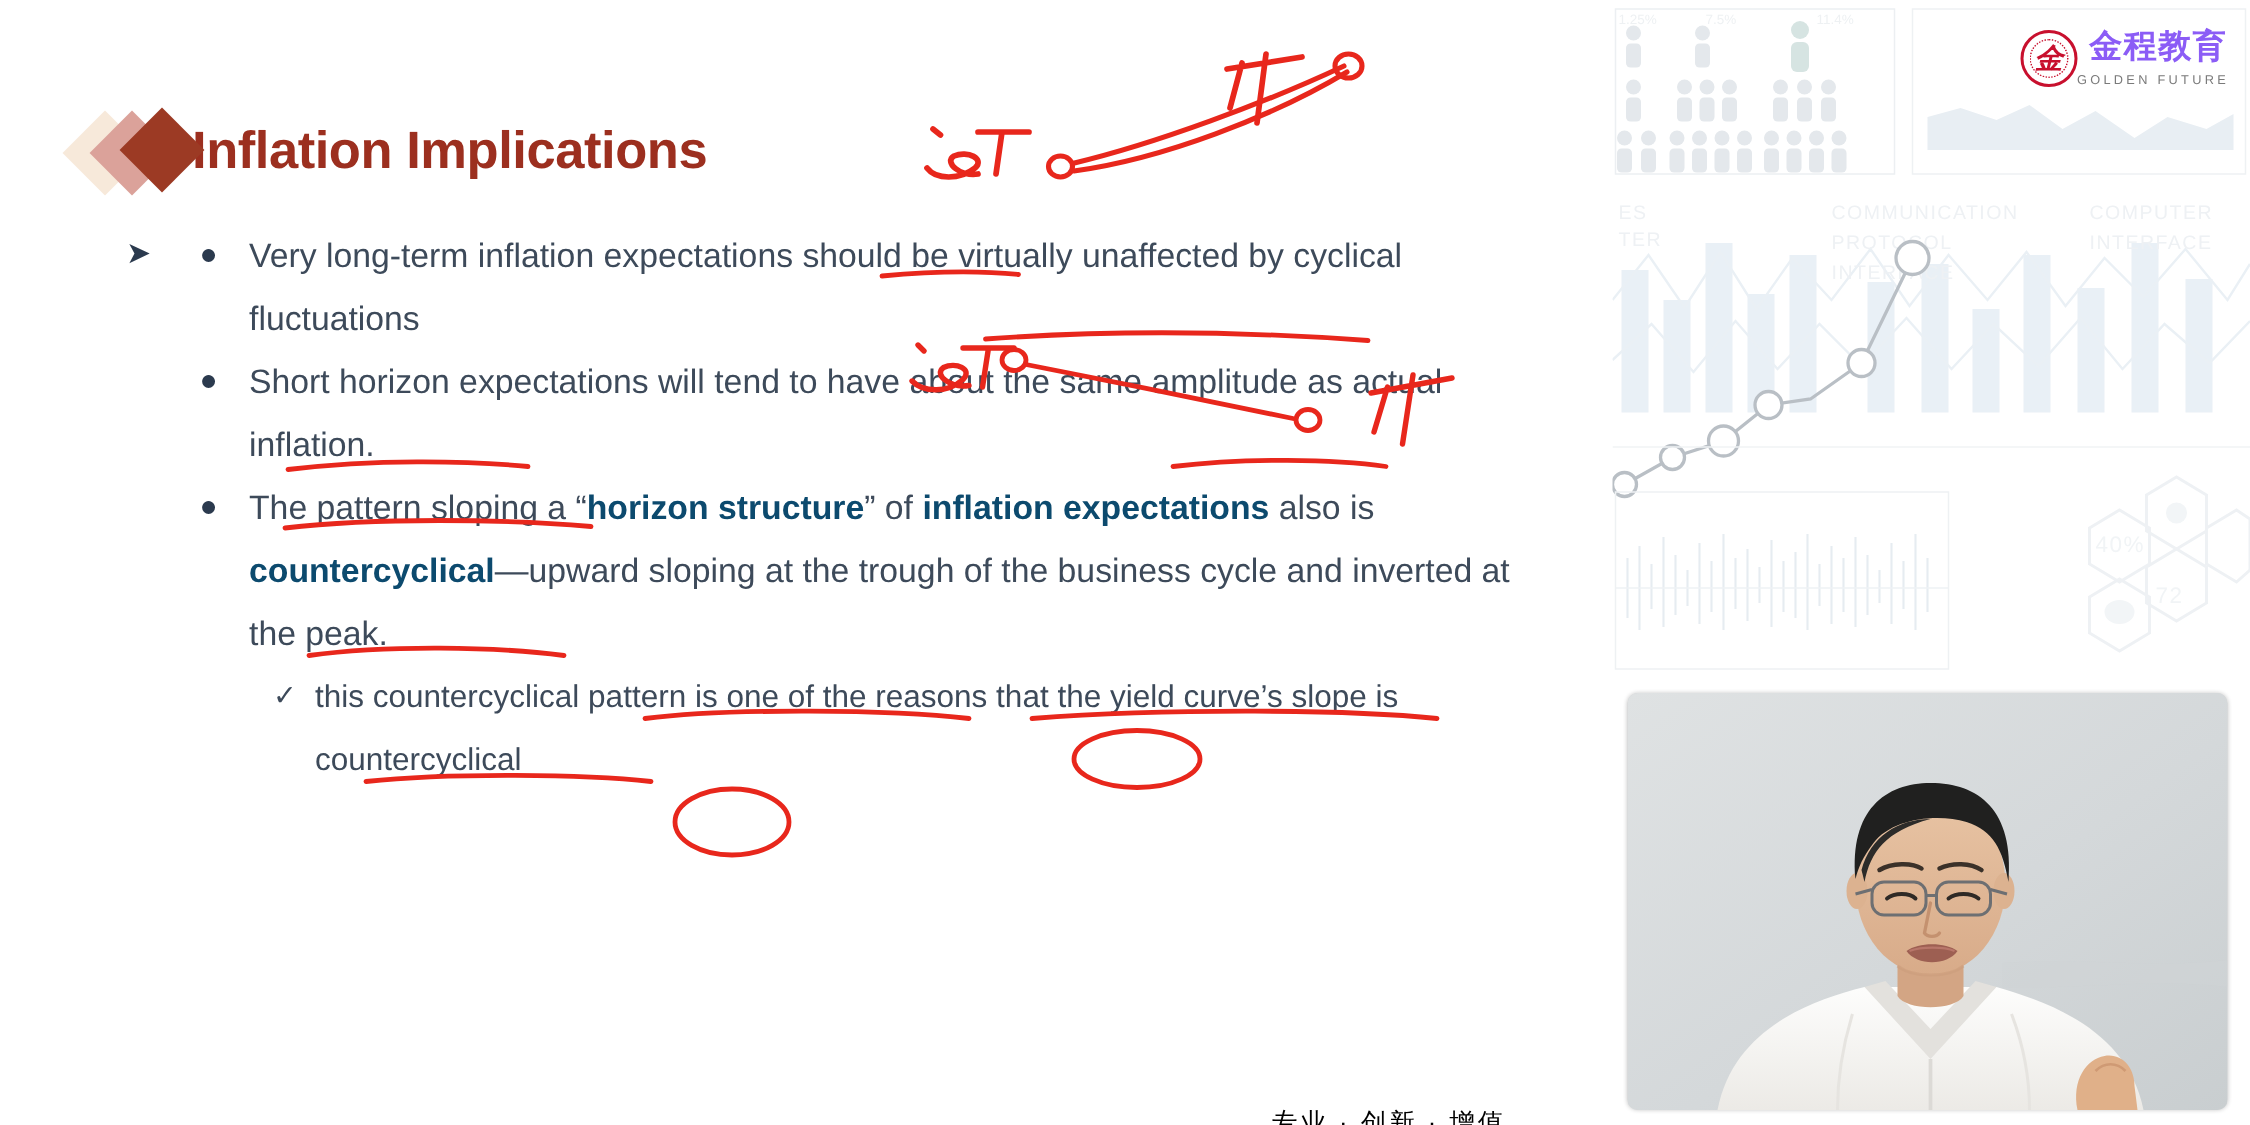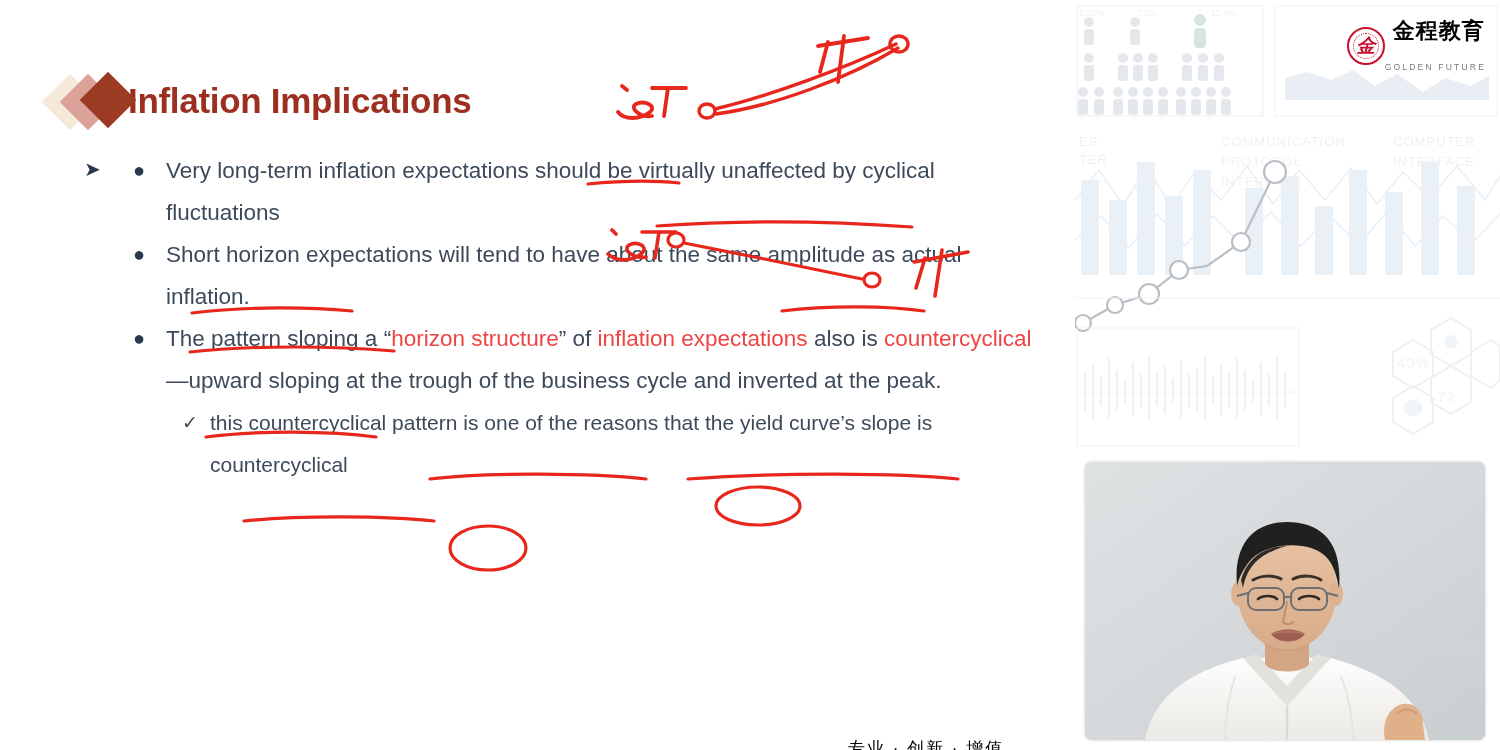--- a/index.html
+++ b/index.html
@@ -27,21 +27,21 @@
   }
 
   
   #body-copy { position: absolute; left: 78px; top: 148px; width: 960px; color: #3d4a5a; }
   .lvl1 { position: relative; padding-left: 44px; font-size: 23.5px; line-height: 42px; margin-bottom: 2px; }
   .lvl1 .mk { position: absolute; left: 6px; top: 0px; font-size: 20px; color: #2b3a4e; }
   .lvl2 { position: relative; padding-left: 88px; font-size: 22.5px; line-height: 42px; }
   .lvl2 .mk { position: absolute; left: 55px; top: -1px; font-size: 20px; color: #2b3a4e; }
   .lvl3 { position: relative; padding-left: 132px; font-size: 21px; line-height: 42px; }
   .lvl3 .mk { position: absolute; left: 104px; top: 0px; font-size: 19px; color: #3d4a5a; }
-  .b { font-weight: normal; color: #ef4444; }
+  .b { font-weight: bold; color: #0c4a6e; }
 
   
   #ink { position: absolute; left: 0; top: 0; width: 1075px; height: 750px; pointer-events: none; }
 
   
   #slogan {
     position: absolute; left: 848px; top: 696px;
     font-size: 17px; color: #000000; letter-spacing: 2px; white-space: nowrap; margin-top: 41px;
   }
 
@@ -53,22 +53,22 @@
 
   
   #logo { position: absolute; right: 14px; top: 20px; display: flex; align-items: center; }
   #seal { width: 38px; height: 38px; border-radius: 50%; background: #fff;
           border: 2.5px solid #c8102e; position: relative; display: flex;
           align-items: center; justify-content: center; }
   #seal::after { content: ""; position: absolute; left: 4px; top: 4px; right: 4px; bottom: 4px;
                  border-radius: 50%; border: 1px dotted #c8102e; }
   #seal-glyph { font-size: 19px; color: #c8102e; font-style: italic; font-weight: bold;
                 font-family: "Liberation Serif", serif; z-index: 2; }
-  #logo-cn { font-size: 22px; font-weight: bold; color: #000000; margin-left: 7px; letter-spacing: 1px; line-height: 1; }
-  #logo-en { font-size: 8.5px; color: #7a7a7a; letter-spacing: 2.2px; margin-top: 20px; }
+  #logo-cn { font-size: 22px; font-weight: bold; color: #8b5cf6; margin-left: 7px; letter-spacing: 1px; line-height: 1; }
+  #logo-en { font-size: 8.5px; color: #7a7a7a; letter-spacing: 2.2px; margin-top: 6px; }
 
   
   #webcam { position: absolute; left: 10px; top: 462px; width: 400px; height: 278px;
             border-radius: 7px; overflow: hidden; background: #d3d6d8;
             box-shadow: 0 0 3px rgba(0,0,0,.22); }
 </style>
 </head>
 <body>
 
 <div id="root">

